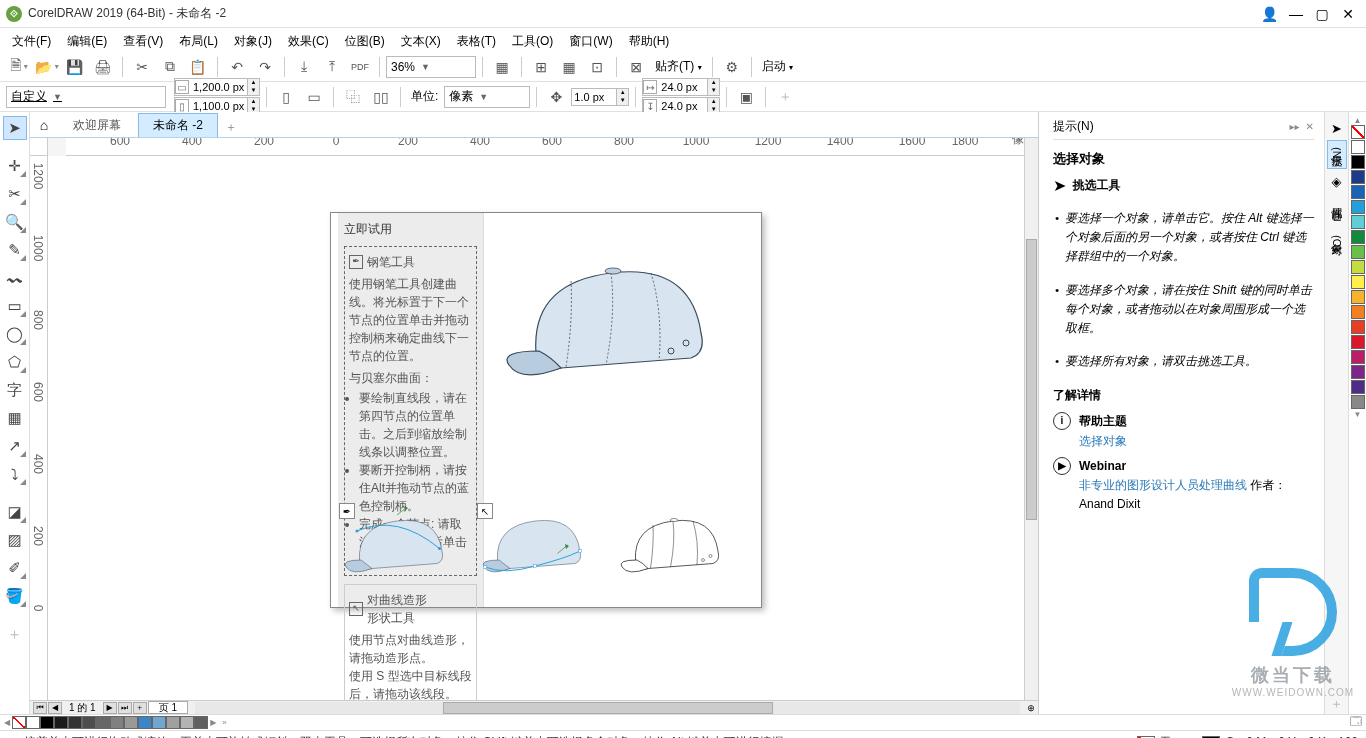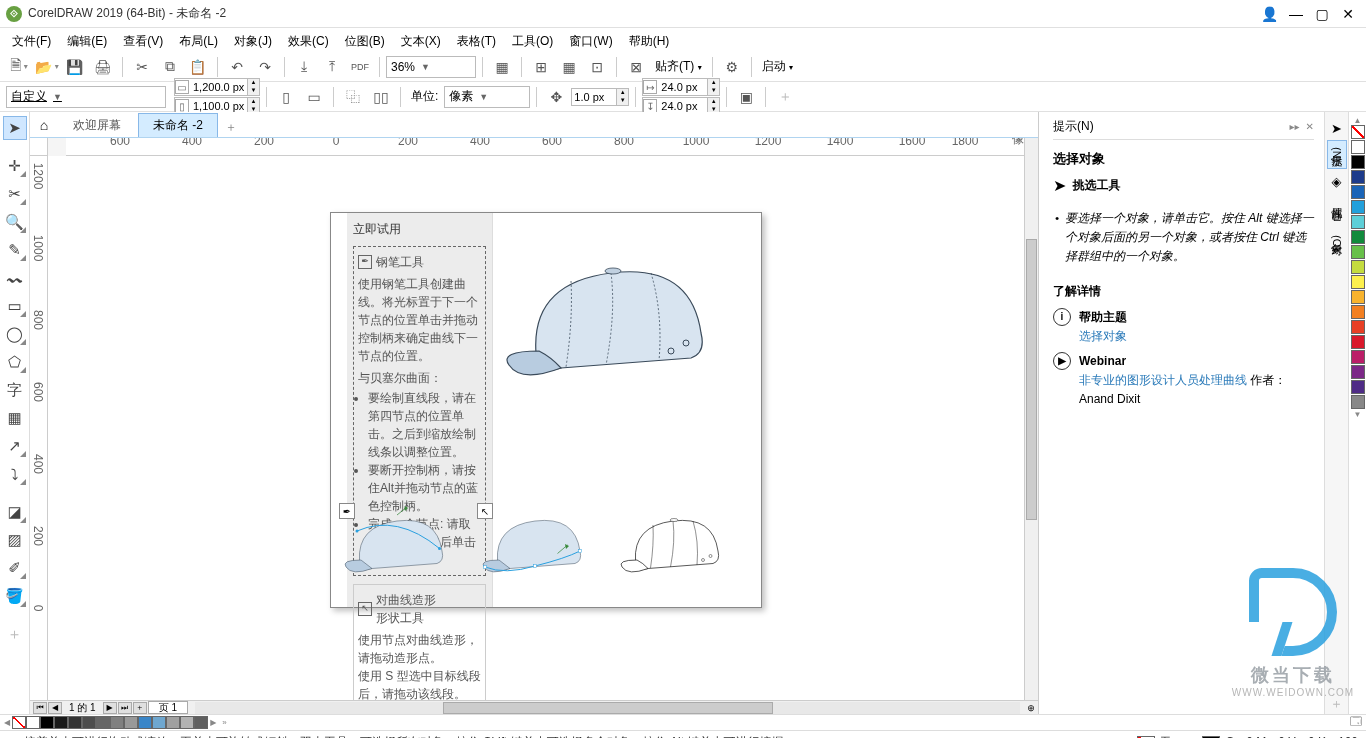--- a/index.html
+++ b/index.html
@@ -34,21 +34,21 @@
 .tab { height: 24px; padding: 0 14px; display: flex; align-items: center; border: 1px solid transparent; border-bottom: none; cursor: pointer; margin-right: 2px; color: #555; }
 .tab.active { background: #d4ecff; border-color: #88b8e8; color: #000; }
 .addtab { width: 22px; height: 20px; display: flex; align-items: center; justify-content: center; cursor: pointer; color: #888; }
 .ruler-h { height: 18px; background: #fff; border-bottom: 1px solid #ccc; position: relative; margin-left: 18px; overflow: hidden; font-size: 9px; color: #666; }
 .ruler-h .ticklabel { position: absolute; bottom: 7px; transform: translateX(-50%); }
 .canvas-wrap { flex: 1; display: flex; overflow: hidden; }
 .ruler-v { width: 18px; background: #fff; border-right: 1px solid #ccc; position: relative; font-size: 9px; color: #666; }
 .ruler-v .ticklabel { position: absolute; left: 1px; transform: translateY(-50%) rotate(0deg); writing-mode: vertical-rl; }
 .canvas { flex: 1; background: #fff; position: relative; overflow: hidden; }
 .page { position: absolute; left: 282px; top: 56px; width: 432px; height: 396px; background: #fff; border: 1px solid #888; box-shadow: 3px 3px 6px rgba(0,0,0,0.25);}
-.sidepanel { position: absolute; left: 16px; top: 0; width: 146px; height: 100%; background: #ececec; border-right: 1px solid #ddd; padding: 8px 6px; font-size: 10px; }
+.sidepanel { position: absolute; left: 7px; top: 0; width: 146px; height: 100%; background: #ececec; border-right: 1px solid #ddd; padding: 8px 6px; font-size: 10px; }
 .sidepanel h4 { font-size: 12px; font-weight: normal; color: #333; margin-bottom: 8px; }
 .sp-block { border: 1px dashed #666; padding: 6px 4px; font-size: 8px; color: #555; margin-bottom: 8px; line-height: 1.5;}
 .sp-block .sphdr { display: flex; align-items: center; gap: 4px; margin-bottom: 4px;}
 .sp-block .spicon { width: 14px; height: 14px; border: 1px solid #666; display:flex; align-items:center; justify-content:center; font-size:9px;}
 .cap-main { position: absolute; left: 160px; top: 20px; width: 260px; }
 .cap-thumbs { position: absolute; left: 6px; bottom: 8px; display: flex; gap: 8px; }
 .cap-thumb { width: 130px; height: 98px; position: relative; }
 .cap-thumb .ticon { position: absolute; top: 2px; left: 2px; width: 16px; height: 16px; border: 1px solid #888; background: #fff; display:flex;align-items:center;justify-content:center; font-size:10px;}
 .scroll-h { height: 14px; background: #f0f0f0; border-top: 1px solid #ccc; display: flex; align-items: center; }
 .scroll-h .pager { display: flex; align-items: center; gap: 1px; padding: 0 3px; height: 100%; }
@@ -404,20 +404,26 @@
       </div>
       <div class="hints-section">
         <h3>选择对象</h3>
         <div style="display:flex;align-items:center;gap:6px;margin:6px 0;">
           <span style="font-size:16px;">➤</span>
           <b>挑选工具</b>
         </div>
         <div class="bullet">
             <span>要选择一个对象，请单击它。按住 Alt 键选择一个对象后面的另一个对象，或者按住 Ctrl 键选择群组中的一个对象。</span>
           </div>
+        <div class="bullet">
+            <span>要选择多个对象，请在按住 Shift 键的同时单击每个对象，或者拖动以在对象周围形成一个选取框。</span>
+          </div>
+        <div class="bullet">
+            <span>要选择所有对象，请双击挑选工具。</span>
+          </div>
         <h4>了解详情</h4>
         <div class="learnitem">
           <div class="circicon">i</div>
           <div><b>帮助主题</b><br><a href="#">选择对象</a></div>
         </div>
         <div class="learnitem">
           <div class="circicon">▶</div>
           <div><b>Webinar</b><br><a href="#">非专业的图形设计人员处理曲线</a> <span>作者：Anand Dixit</span></div>
         </div>
       </div>

